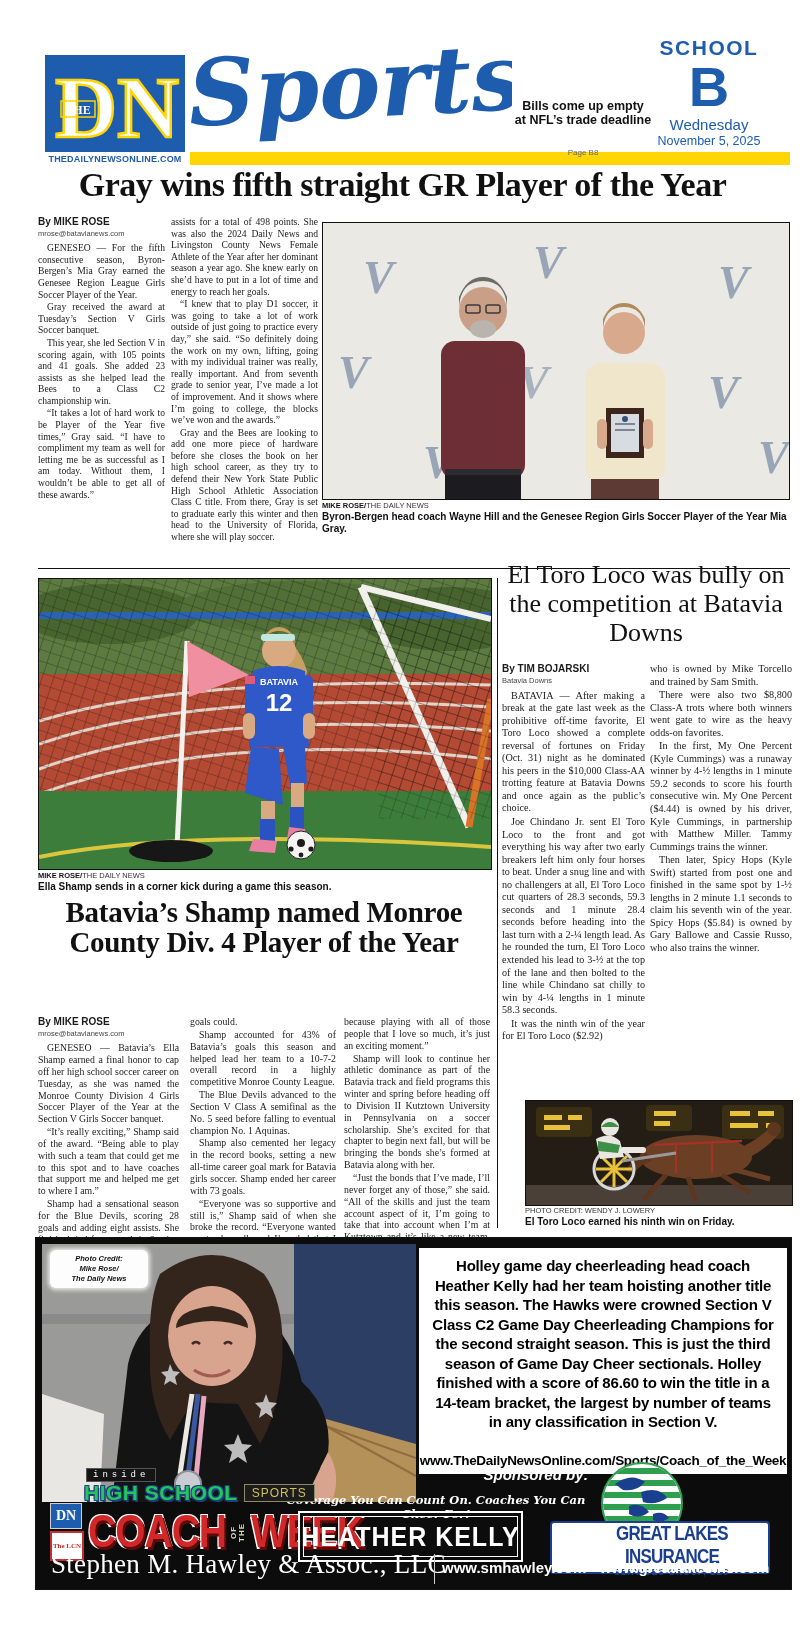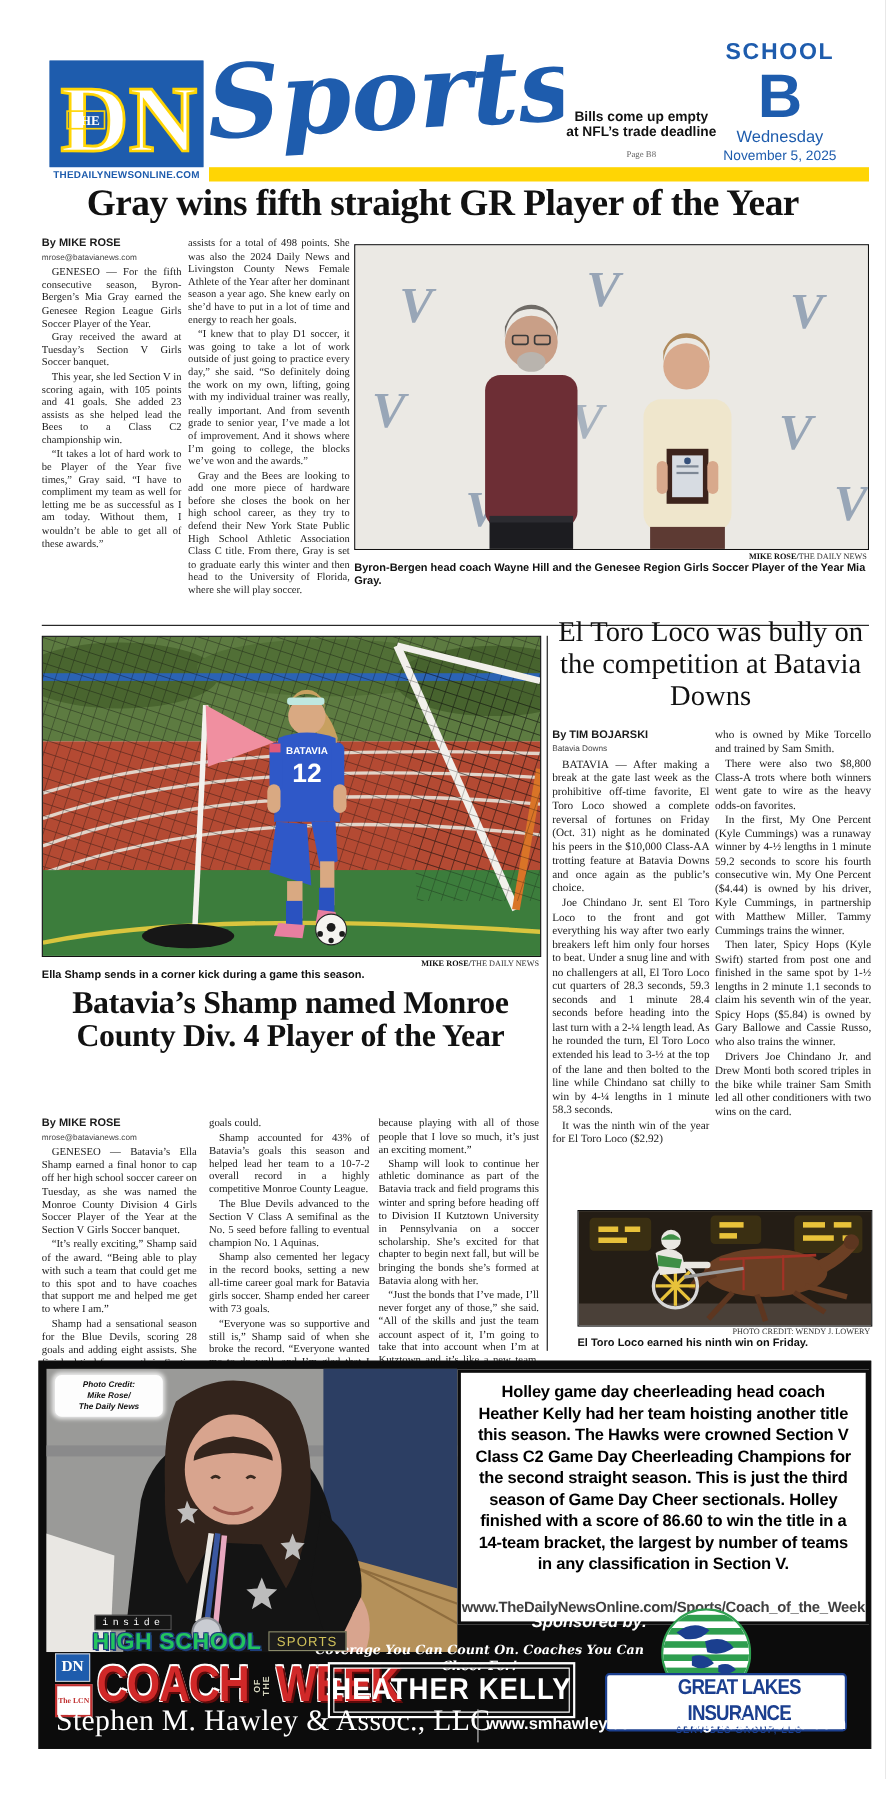--- a/index.html
+++ b/index.html
@@ -9,21 +9,21 @@
 
   
   #dn-logo{left:45px;top:55px;width:140px;height:97px;background:#1e5cad;}
   #site-url{left:42px;top:154px;width:146px;text-align:center;
             font-family:"Liberation Sans",sans-serif;font-weight:bold;font-size:9px;
             color:#1e5cad;letter-spacing:.2px;}
   #sports-script{left:182px;top:28px;width:330px;height:135px;}
   #yellow-bar{left:190px;top:152px;width:600px;height:13px;background:#ffd504;}
   #teaser{left:498px;top:99px;width:170px;text-align:center;font-family:"Liberation Sans",sans-serif;}
   .teaser-line{font-weight:bold;font-size:12.5px;line-height:1.15;color:#111;}
-  .teaser-page{font-size:8px;color:#666;margin-top:8px;font-family:Liberation Serif, serif;}
+  .teaser-page{font-size:8px;color:#666;margin-top:20px;}
   #section-box{left:648px;top:36px;width:122px;text-align:center;color:#1e5cad;
                font-family:"Liberation Sans",sans-serif;}
   .sec-label{font-weight:bold;font-size:21px;letter-spacing:1.5px;}
   .sec-letter{font-weight:bold;font-size:56px;line-height:.95;}
   .sec-day{font-size:15px;margin-top:3px;}
   .sec-date{font-size:12.5px;margin-top:1px;}
 
   
   .headline{font-weight:bold;color:#111;}
   #h1{left:0;top:166px;width:805px;text-align:center;font-size:34px;letter-spacing:-.5px;}
@@ -52,37 +52,37 @@
   #credit1{left:322px;top:501px;width:466px;}
   #caption1{left:322px;top:511px;width:466px;}
   #hrule{left:38px;top:568px;width:752px;height:1px;background:#111;}
   #vrule{left:497px;top:578px;width:1px;height:650px;background:#111;}
   #photo2{left:38px;top:578px;width:452px;height:290px;}
   #credit2{left:38px;top:871px;width:452px;}
   #caption2{left:38px;top:881px;width:452px;}
   #photo3{left:525px;top:1100px;width:266px;height:104px;}
   #credit3{left:525px;top:1206px;width:266px;}
   #caption3{left:525px;top:1216px;width:266px;}
-  .credit{font-family:Liberation Serif, serif;font-size:7.5px;color:#333;text-align:right;}
+  .credit{font-family:Liberation Sans, sans-serif;font-size:7.5px;color:#333;text-align:left;}
   .credit .cb{font-weight:bold;color:#111;}
   .capt{font-family:"Liberation Sans",sans-serif;font-weight:bold;font-size:10px;color:#111;line-height:1.2;}
 
   
   #ad{left:35px;top:1237px;width:755px;height:351px;background:#0c0c0c;border:1px solid #111;}
   #ad-photo{left:6px;top:6px;width:374px;height:258px;overflow:hidden;}
   #ad-credit{left:14px;top:12px;width:94px;background:#fdfdfd;border-radius:6px;
              box-shadow:0 0 4px 2px rgba(255,255,255,.8);padding:4px 2px;text-align:center;
              font-family:"Liberation Sans",sans-serif;font-weight:bold;font-style:italic;
              font-size:7.5px;color:#111;line-height:1.35;}
   #ad-white{left:380px;top:7px;width:368px;height:226px;background:#fff;border:3px solid #0c0c0c;}
   #ad-blurb{padding:8px 11px 0 11px;text-align:center;font-family:"Liberation Sans",sans-serif;
             font-weight:bold;font-size:15px;line-height:1.3;letter-spacing:-.2px;color:#000000;}
   #ad-url{position:absolute;left:0;right:0;bottom:6px;text-align:center;
           font-family:"Liberation Sans",sans-serif;font-weight:bold;font-size:13.5px;
-          letter-spacing:-.3px;color:#404040;}
+          letter-spacing:-.3px;color:#000000;}
   #sponsored{left:400px;top:228px;width:200px;text-align:center;color:#fff;
              font-family:"Liberation Sans",sans-serif;font-weight:bold;font-style:italic;font-size:15px;}
   #tagline{left:250px;top:255px;width:300px;text-align:center;color:#fff;
            font-family:"DejaVu Serif",serif;font-style:italic;font-weight:bold;font-size:11.5px;}
   #inside-label{left:50px;top:230px;background:#151515;color:#fff;border:1px solid #555;
                 font-family:"Liberation Mono",monospace;font-size:9px;letter-spacing:4px;
                 padding:1px 6px;}
   #highschool{left:48px;top:243px;white-space:nowrap;}
   .hs-main{font-family:"Liberation Sans",sans-serif;font-weight:bold;font-size:21px;color:#22c55e;
            letter-spacing:.5px;text-shadow:1.5px 1.5px 0 #1e3f7d,-1px -1px 0 #1e3f7d,
@@ -331,21 +331,20 @@
         <p>BATAVIA — After making a break at the gate last week as the prohibitive off-time favorite, El Toro Loco showed a complete reversal of fortunes on Friday (Oct. 31) night as he dominated his peers in the $10,000 Class-AA trotting feature at Batavia Downs and once again as the public’s choice.</p>
         <p>Joe Chindano Jr. sent El Toro Loco to the front and got everything his way after two early breakers left him only four horses to beat. Under a snug line and with no challengers at all, El Toro Loco cut quarters of 28.3 seconds, 59.3 seconds and 1 minute 28.4 seconds before heading into the last turn with a 2-¼ length lead. As he rounded the turn, El Toro Loco extended his lead to 3-½ at the top of the lane and then bolted to the line while Chindano sat chilly to win by 4-¼ lengths in 1 minute 58.3 seconds.</p>
         <p>It was the ninth win of the year for El Toro Loco ($2.92)</p>
       </div>
   </div>
   <div class="abs body-col toro-size cont" id="toro-col2">
       <p>who is owned by Mike Torcello and trained by Sam Smith.</p>
       <p>There were also two $8,800 Class-A trots where both winners went gate to wire as the heavy odds-on favorites.</p>
       <p>In the first, My One Percent (Kyle Cummings) was a runaway winner by 4-½ lengths in 1 minute 59.2 seconds to score his fourth consecutive win. My One Percent ($4.44) is owned by his driver, Kyle Cummings, in partnership with Matthew Miller. Tammy Cummings trains the winner.</p>
       <p>Then later, Spicy Hops (Kyle Swift) started from post one and finished in the same spot by 1-½ lengths in 2 minute 1.1 seconds to claim his seventh win of the year. Spicy Hops ($5.84) is owned by Gary Ballowe and Cassie Russo, who also trains the winner.</p>
-      <p>Drivers Joe Chindano Jr. and Drew Monti both scored triples in the bike while trainer Sam Smith led all other conditioners with two wins on the card.</p>
     </div>
 
   <div class="abs photo" id="photo3">
     <svg width="266" height="104" viewBox="0 0 266 104">
       <rect width="266" height="104" fill="#241d15"></rect>
       <g>
         <rect x="10" y="6" width="56" height="30" rx="4" fill="#3a2f12"></rect>
         <rect x="120" y="4" width="46" height="26" rx="4" fill="#3a2f12"></rect>
         <rect x="196" y="4" width="62" height="34" rx="4" fill="#3a2f12"></rect>
         <g fill="#e8c23a">

